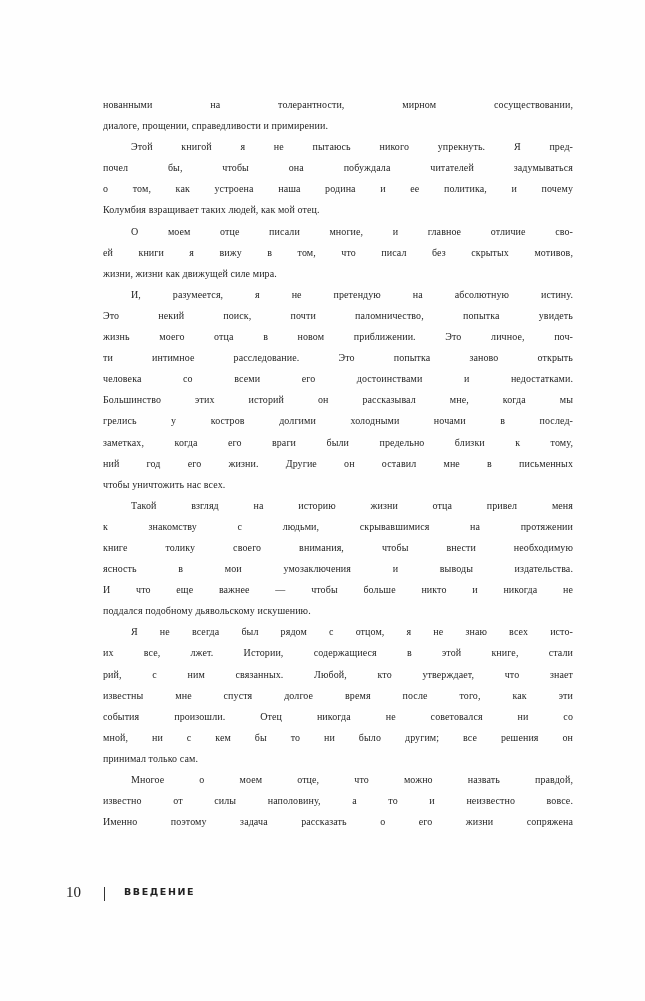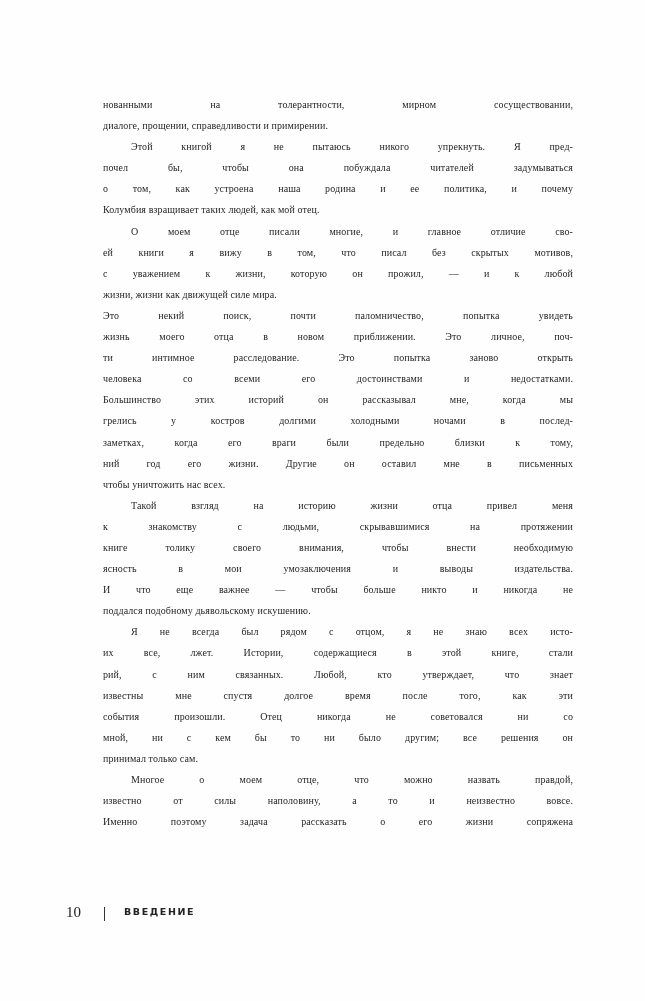--- a/index.html
+++ b/index.html
@@ -6,21 +6,21 @@
   body { width: 645px; height: 1001px; position: relative; overflow: hidden; }
   .page { position: absolute; left: 0; top: 0; width: 645px; height: 1001px; background: #fefefe; }
   .text-block {
     position: absolute; left: 103px; top: 94px; width: 470px;
     font-family: Liberation Serif, serif; font-size: 10px; line-height: 21.1px;
     color: #262626; letter-spacing: 0.1px;
   }
   .line { white-space: nowrap; height: 21.1px; text-align: justify; text-align-last: justify; }
   .line.last { text-align-last: left; }
   .line.indent { padding-left: 28px; }
-  .footer { position: absolute; top: 904px; left: 0; width: 620px; height: 20px; }
+  .footer { position: absolute; top: 884px; left: 0; width: 620px; height: 20px; }
   .page-number {
     position: absolute; left: 66px; top: 0;
     font-family: "Liberation Serif", serif; font-size: 15px; color: #222;
   }
   .footer-sep { position: absolute; left: 104px; top: 3px; width: 1px; height: 14px; background: #333; }
   .section-name {
     position: absolute; left: 124px; top: 2px;
     font-family: "DejaVu Sans", sans-serif; font-size: 9.5px; font-weight: bold;
     letter-spacing: 1.6px; color: #222;
   }
@@ -31,22 +31,22 @@
 <div class="page">
   <div class="text-block" id="text-block">
       <div class="line">нованными на толерантности, мирном сосуществовании,</div>
       <div class="line last">диалоге, прощении, справедливости и примирении.</div>
       <div class="line indent">Этой книгой я не пытаюсь никого упрекнуть. Я пред-</div>
       <div class="line">почел бы, чтобы она побуждала читателей задумываться</div>
       <div class="line">о том, как устроена наша родина и ее политика, и почему</div>
       <div class="line last">Колумбия взращивает таких людей, как мой отец.</div>
       <div class="line indent">О моем отце писали многие, и главное отличие сво-</div>
       <div class="line">ей книги я вижу в том, что писал без скрытых мотивов,</div>
-      <div class="line">с уважением к жизни, которую он прожил, — и к любой</div>
       <div class="line last">жизни, жизни как движущей силе мира.</div>
+      <div class="line indent">И, разумеется, я не претендую на абсолютную истину.</div>
       <div class="line">Это некий поиск, почти паломничество, попытка увидеть</div>
       <div class="line">жизнь моего отца в новом приближении. Это личное, поч-</div>
       <div class="line">ти интимное расследование. Это попытка заново открыть</div>
       <div class="line">человека со всеми его достоинствами и недостатками.</div>
       <div class="line">Большинство этих историй он рассказывал мне, когда мы</div>
       <div class="line">грелись у костров долгими холодными ночами в послед-</div>
       <div class="line">заметках, когда его враги были предельно близки к тому,</div>
       <div class="line">ний год его жизни. Другие он оставил мне в письменных</div>
       <div class="line last">чтобы уничтожить нас всех.</div>
       <div class="line indent">Такой взгляд на историю жизни отца привел меня</div>

